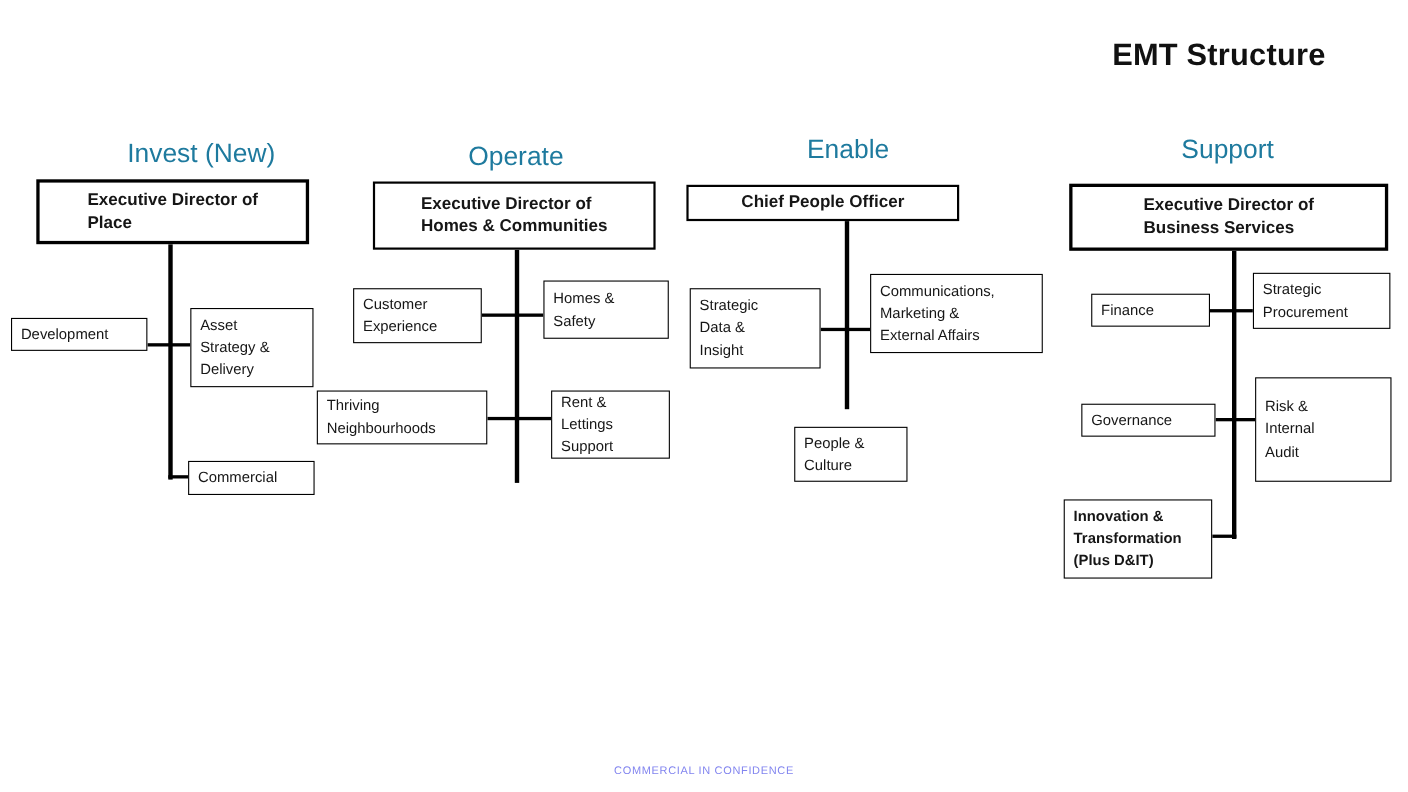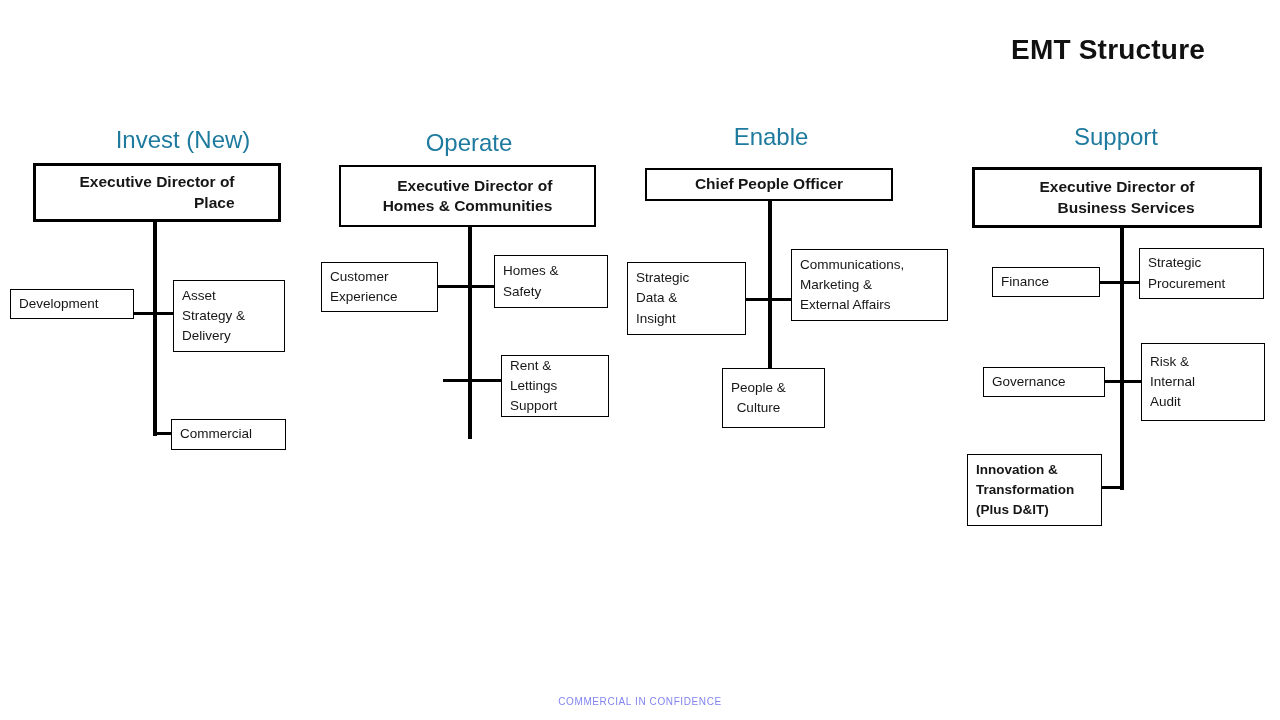--- a/index.html
+++ b/index.html
@@ -32,21 +32,21 @@
     position:absolute;
     background:#ffffff;
     border:1.5px solid #000000;
     display:flex;align-items:center;
     font-size:13.5px;line-height:1.5;color:#161616;
     padding:2px 8px;
     white-space:pre-line;
     text-align:left;
   }
   .box.lead{
-    justify-content:center;text-align:right;
+    justify-content:center;text-align:left;
     font-weight:700;font-size:15.5px;line-height:1.32;
     border-width:2px;
     white-space:pre-line;
   }
   .box.lead.thick{border-width:3px;}
   .line{position:absolute;background:var(--line);}
   .line.h{height:3px;}
   .line.v{width:4px;}
   .footer{
     position:absolute;left:0;top:696px;width:1280px;
@@ -90,41 +90,43 @@
 Strategy &amp;
 Delivery</div>
   <div class="box" style="left:171px;top:419px;width:115px;height:31px;">Commercial</div>
 
   <div class="box lead" style="left:339px;top:165px;width:257px;height:62px;">Executive Director of
 Homes &amp; Communities</div>
   <div class="box" style="left:321px;top:262px;width:117px;height:50px;">Customer
 Experience</div>
   <div class="box" style="left:494px;top:255px;width:114px;height:53px;">Homes &amp;
 Safety</div>
+  <div class="box" style="left:288px;top:355px;width:155px;height:49px;">Thriving
+Neighbourhoods</div>
   <div class="box" style="left:501px;top:355px;width:108px;height:62px;">Rent &amp;
 Lettings
 Support</div>
 
-  <div class="box lead" style="left:645px;top:168px;width:248px;height:33px;">Chief People Officer</div>
+  <div class="box lead" style="left:624px;top:168px;width:248px;height:33px;">Chief People Officer</div>
   <div class="box" style="left:627px;top:262px;width:119px;height:73px;">Strategic
 Data &amp;
 Insight</div>
   <div class="box" style="left:791px;top:249px;width:157px;height:72px;">Communications,
 Marketing &amp;
 External Affairs</div>
-  <div class="box" style="left:722px;top:368px;width:103px;height:60px;text-align:center;">People &amp;
+  <div class="box" style="left:722px;top:388px;width:103px;height:50px;">People &amp;
 Culture</div>
 
   <div class="box lead thick" style="left:972px;top:167px;width:290px;height:61px;">Executive Director of
 Business Services</div>
   <div class="box" style="left:992px;top:267px;width:108px;height:30px;">Finance</div>
   <div class="box" style="left:1139px;top:248px;width:125px;height:51px;">Strategic
 Procurement</div>
   <div class="box" style="left:983px;top:367px;width:122px;height:30px;">Governance</div>
-  <div class="box" style="left:1141px;top:343px;width:124px;height:78px;">Risk &amp;
+  <div class="box" style="left:1141px;top:343px;width:124px;height:95px;">Risk &amp;
 Internal
 Audit</div>
   <div class="box" style="left:967px;top:454px;width:135px;height:72px;font-weight:bold;">Innovation &amp;
 Transformation
 (Plus D&amp;IT)</div>
 
   <div class="footer">COMMERCIAL IN CONFIDENCE</div>
 
 </div>
 

